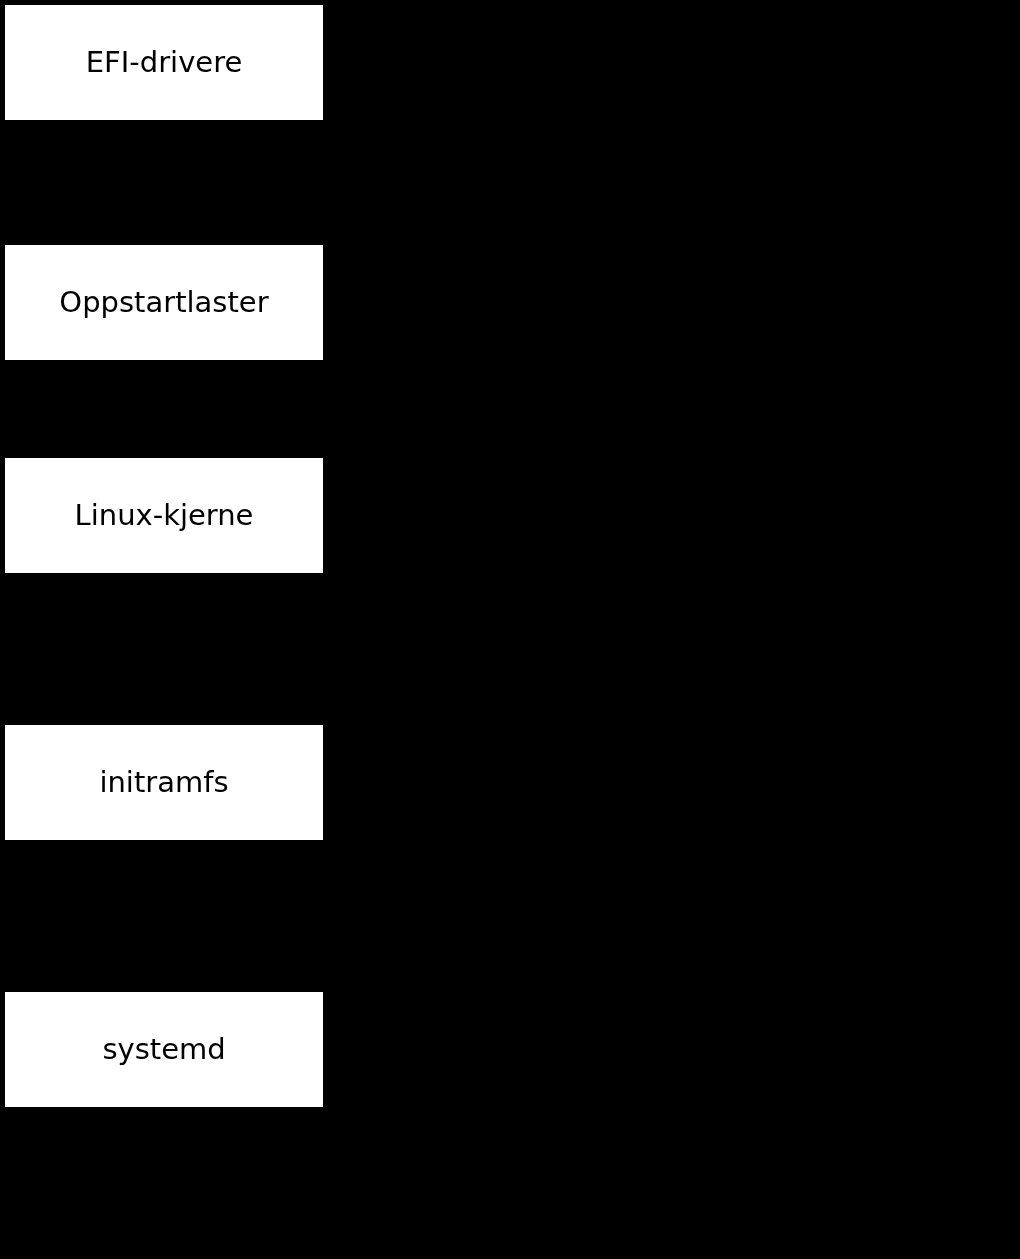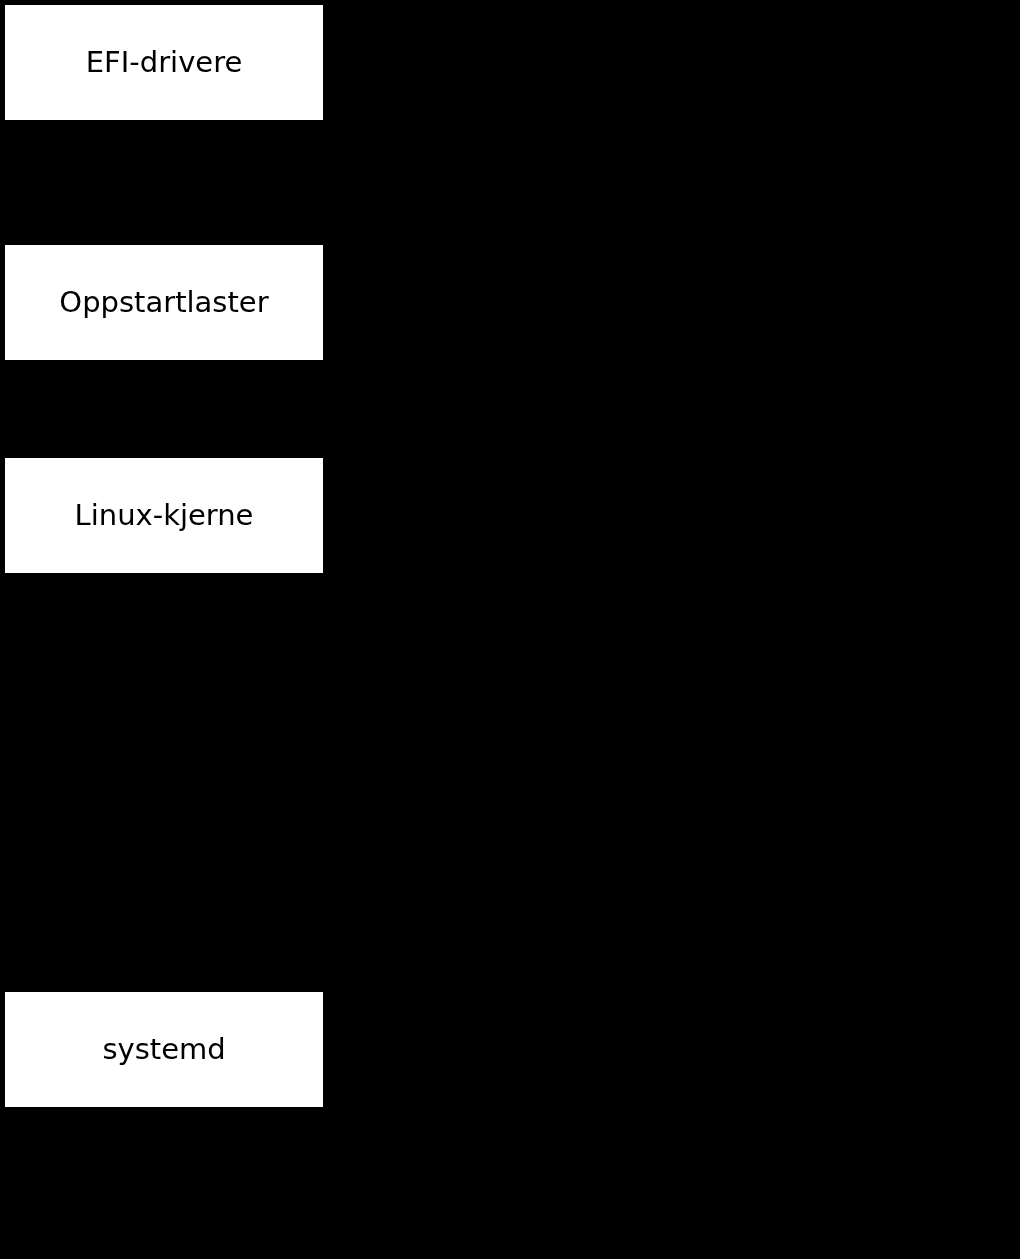--- a/index.html
+++ b/index.html
@@ -41,16 +41,19 @@
 <div class="canvas">
   <div class="node node-0">
     <span>EFI-drivere</span>
   </div>
   <div class="node node-1">
     <span>Oppstartlaster</span>
   </div>
   <div class="node node-2">
     <span>Linux-kjerne</span>
   </div>
+  <div class="node node-3">
+    <span>initramfs</span>
+  </div>
   <div class="node node-4">
     <span>systemd</span>
   </div>
 </div>
 
 </body></html>

